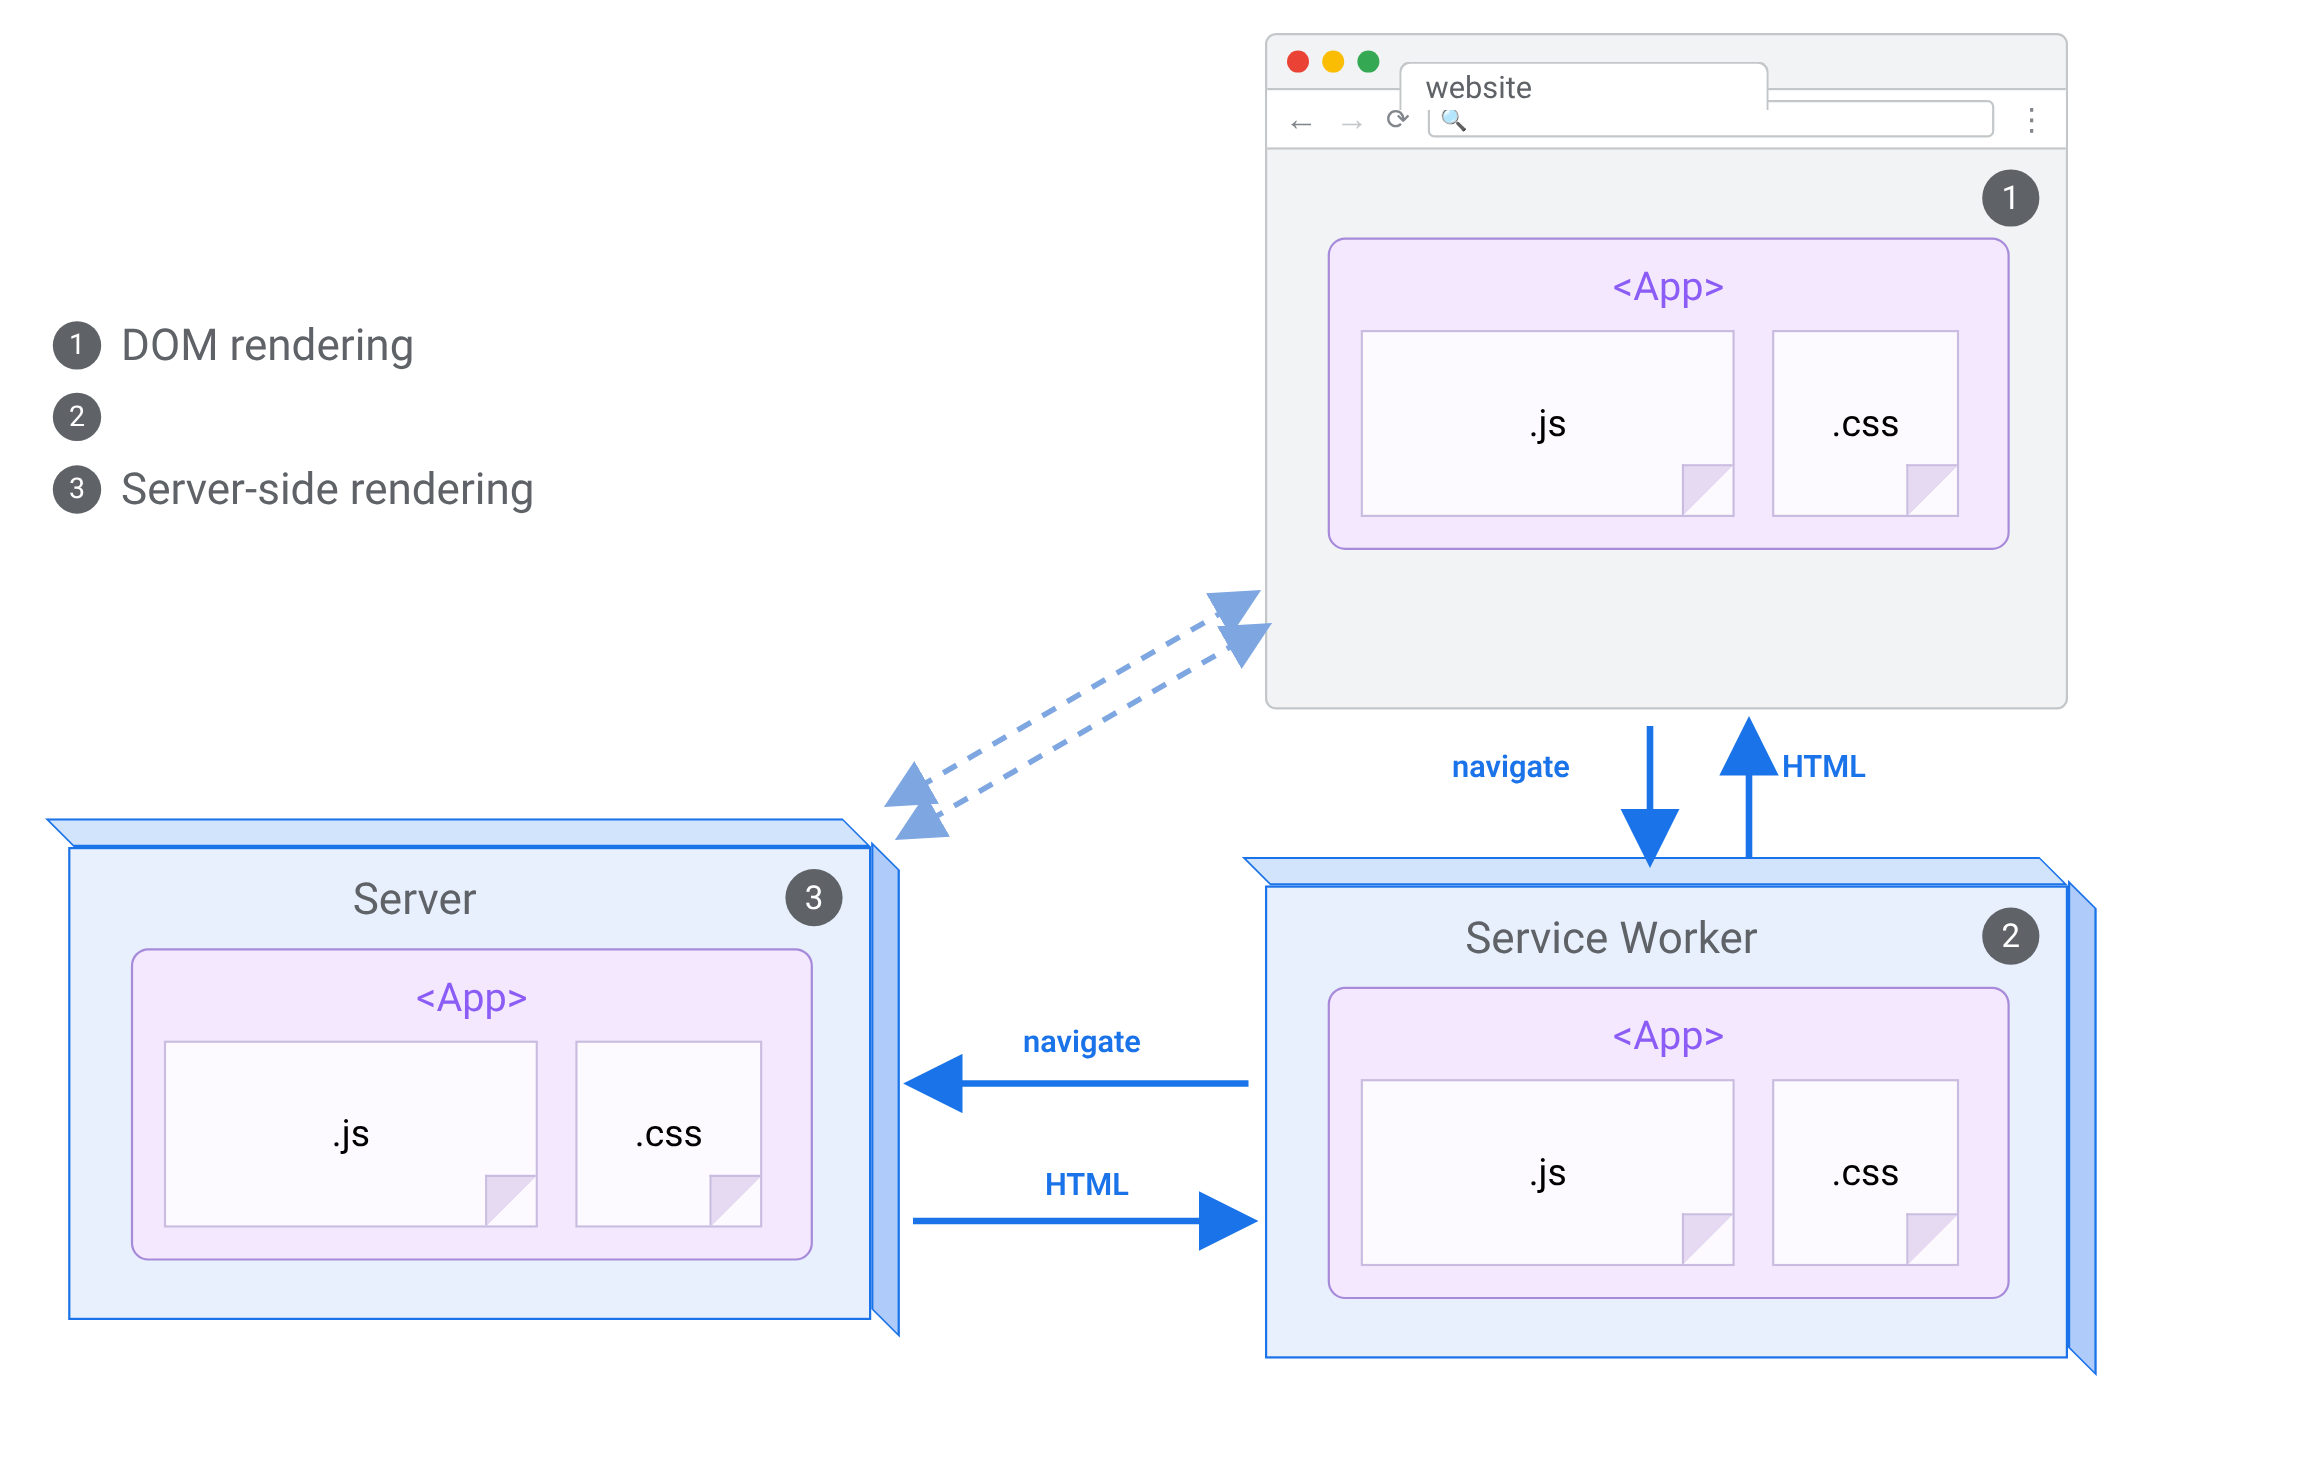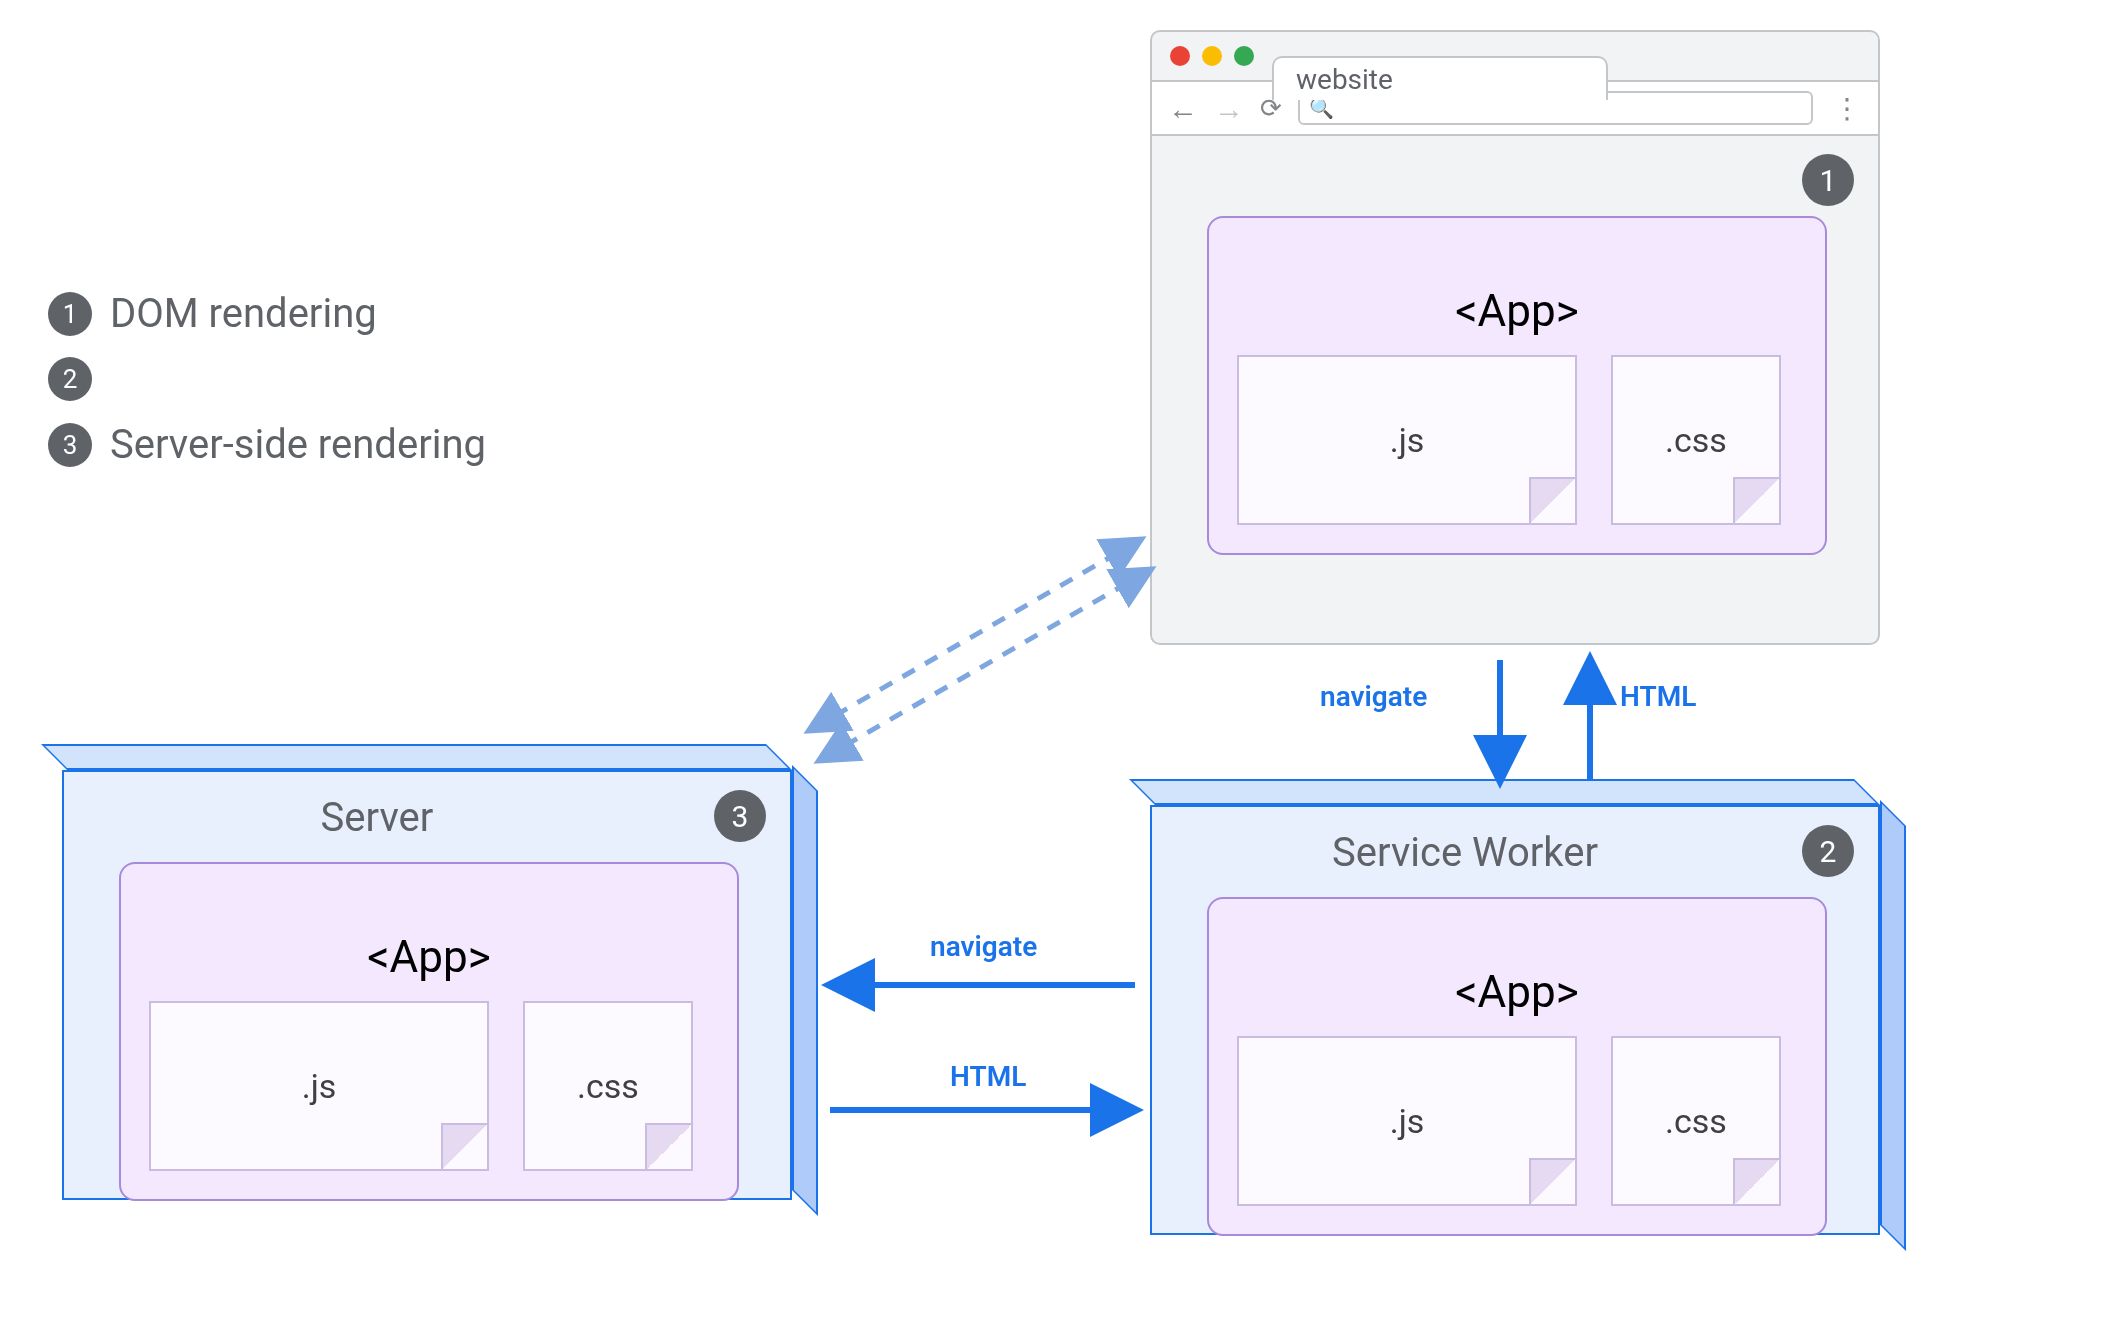--- a/index.html
+++ b/index.html
@@ -105,32 +105,31 @@
   
   .app-card {
     position: absolute;
     background: #f3e8fd;
     border: 2px solid #a78bda;
     border-radius: 16px;
     padding: 22px 28px 28px;
   }
   .app-card .app-title {
     text-align: center;
-    color: #000000;
-    font-size: 44px;
+    color: #8b5cf6;
+    font-size: 36px;
     margin-bottom: 18px;
-    margin-top: 45px;
   }
   .files { display: flex; gap: 34px; align-items: flex-end; }
   .file {
     position: relative;
     background: #fcfaff;
     border: 2px solid #c9bce0;
     display: flex; align-items: center; justify-content: center;
-    color: #404040;
+    color: #000000;
   }
   .file.js  { width: 340px; height: 170px; font-size: 34px; }
   .file.css { width: 170px; height: 170px; font-size: 34px; align-items: center; }
   .file .fold {
     position: absolute;
     right: 0; bottom: 0;
     width: 46px; height: 46px;
     background: linear-gradient(135deg, #e6daf2 0 50%, transparent 50% 100%);
     border-top: 2px solid #c9bce0;
     border-left: 2px solid #c9bce0;

